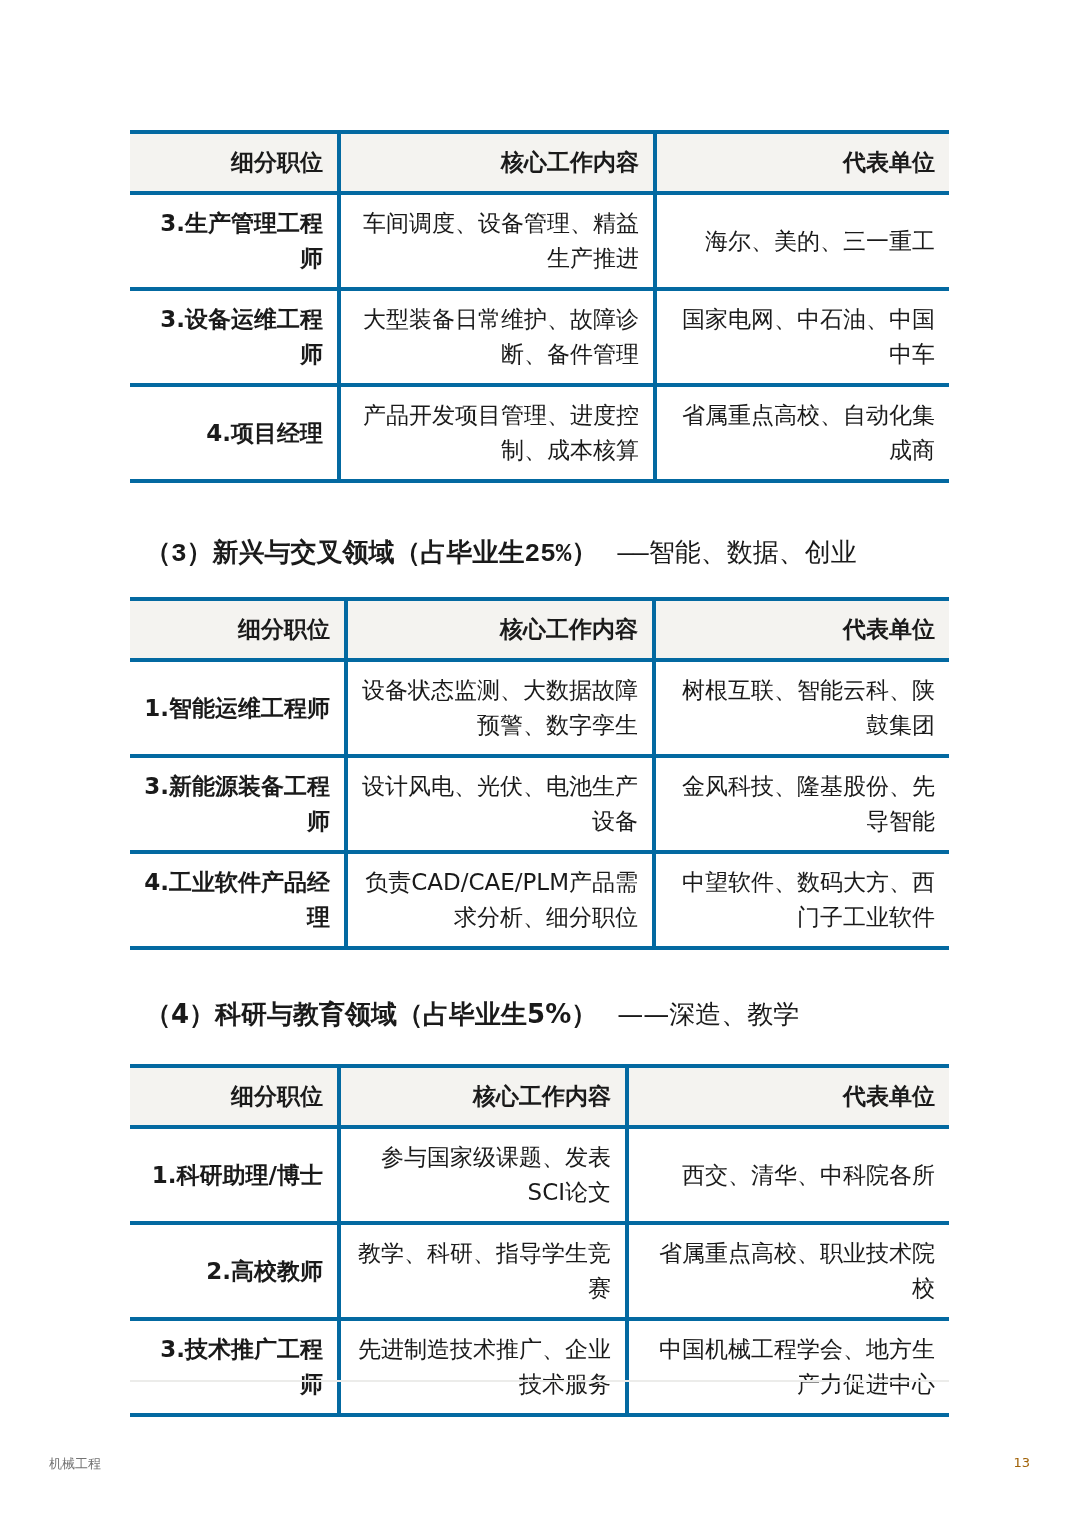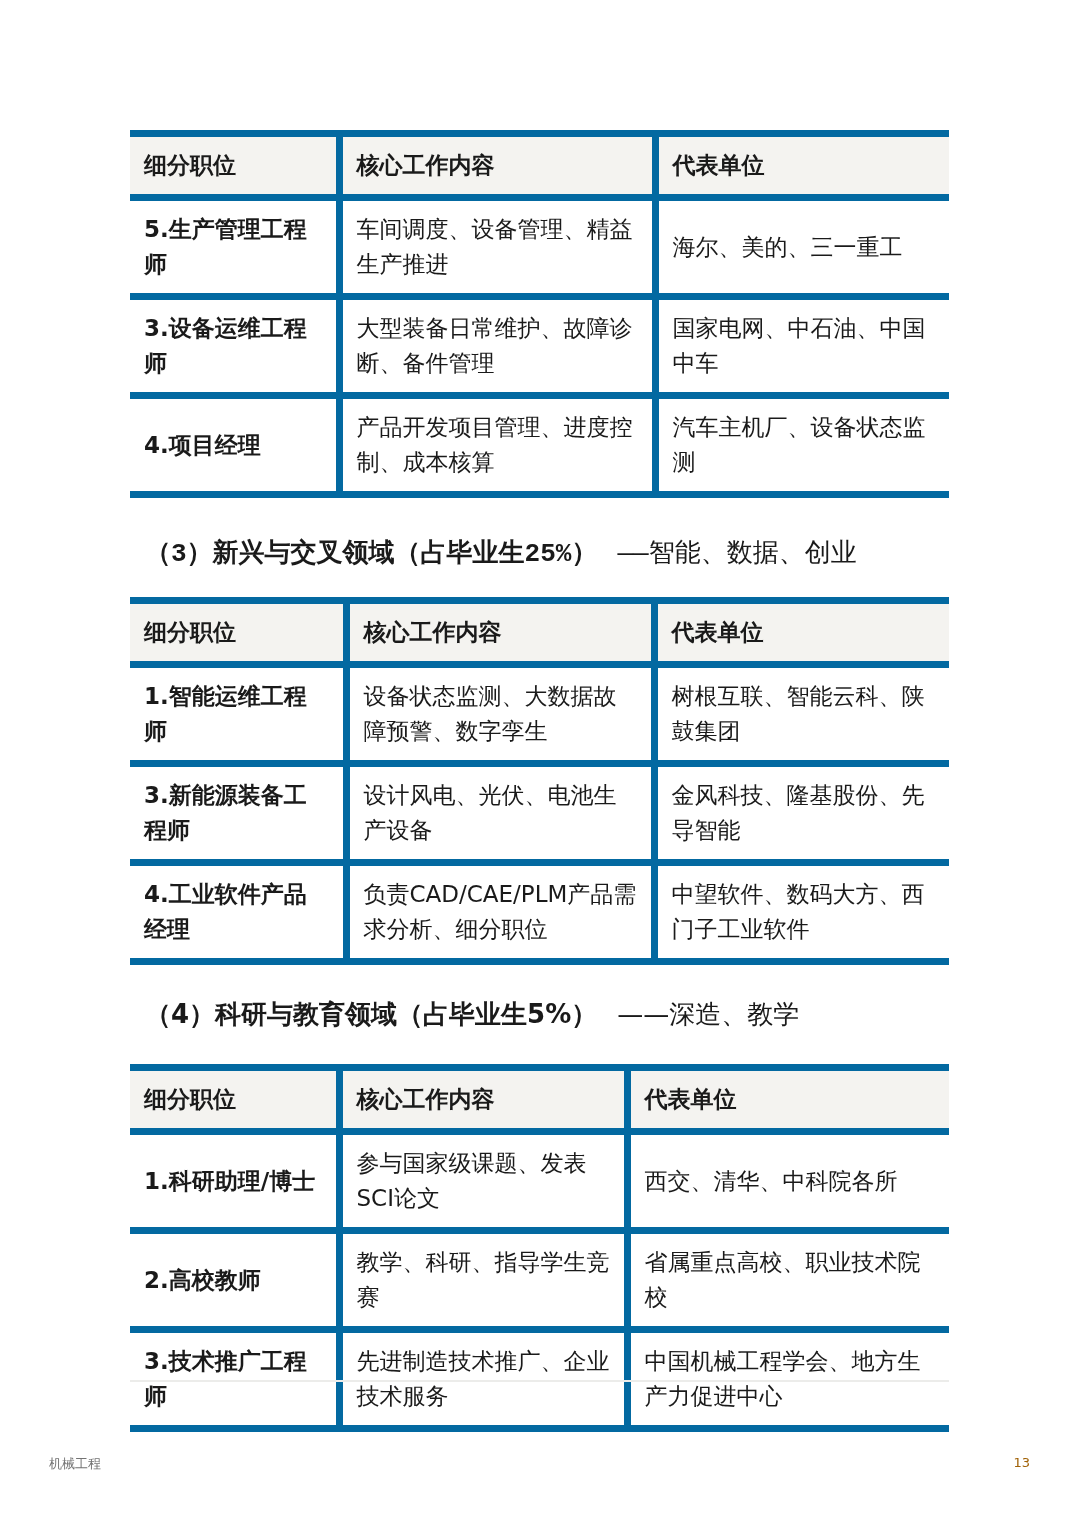--- a/index.html
+++ b/index.html
@@ -7,22 +7,22 @@
     width: 1080px; height: 1525px; position: relative; overflow: hidden;
     font-family: "DejaVu Sans", "Liberation Sans", sans-serif;
     color: #1a1a1a;
   }
   .tbl {
     position: absolute; left: 130px; width: 819px;
     border-collapse: collapse; table-layout: fixed;
     font-size: 23px; line-height: 35px;
   }
   .tbl th, .tbl td {
-    border: 7px solid #0369a1;
-    padding: 4px 14px; vertical-align: middle; text-align: left;
+    border: 4px solid #0369a1;
+    padding: 4px 14px; vertical-align: middle; text-align: right;
   }
   .tbl th {
     background: #f4f3f0; font-weight: bold; height: 49px;
   }
   .tbl td { height: 84px; font-weight: normal; }
   .tbl td.pos { font-weight: bold; }
   .tbl tr > :first-child { border-left: none; }
   .tbl tr > :last-child { border-right: none; margin-left: 32px; }
   .heading {
     position: absolute; left: 145px; font-size: 26px; line-height: 36px;
@@ -52,33 +52,33 @@
     </colgroup>
   <thead>
     <tr>
       <th>细分职位</th>
       <th>核心工作内容</th>
       <th>代表单位</th>
     </tr>
   </thead>
   <tbody>
     <tr>
-      <td class="pos">5.生产管理工程师</td>
+      <td class="pos">3.生产管理工程师</td>
       <td>车间调度、设备管理、精益生产推进</td>
       <td>海尔、美的、三一重工</td>
     </tr>
     <tr>
       <td class="pos">3.设备运维工程师</td>
       <td>大型装备日常维护、故障诊断、备件管理</td>
       <td>国家电网、中石油、中国中车</td>
     </tr>
     <tr>
       <td class="pos">4.项目经理</td>
       <td>产品开发项目管理、进度控制、成本核算</td>
-      <td>汽车主机厂、设备状态监测</td>
+      <td>省属重点高校、自动化集成商</td>
     </tr>
   </tbody>
 </table>
 
 <div class="heading" style="top:536px;font-family:Liberation Mono, monospace;">
   <span class="bold">（3）新兴与交叉领域（占毕业生25%）</span><span class="sub">——智能、数据、创业</span>
 </div>
 
 <table class="tbl" style="top:597px;">
   <colgroup>

